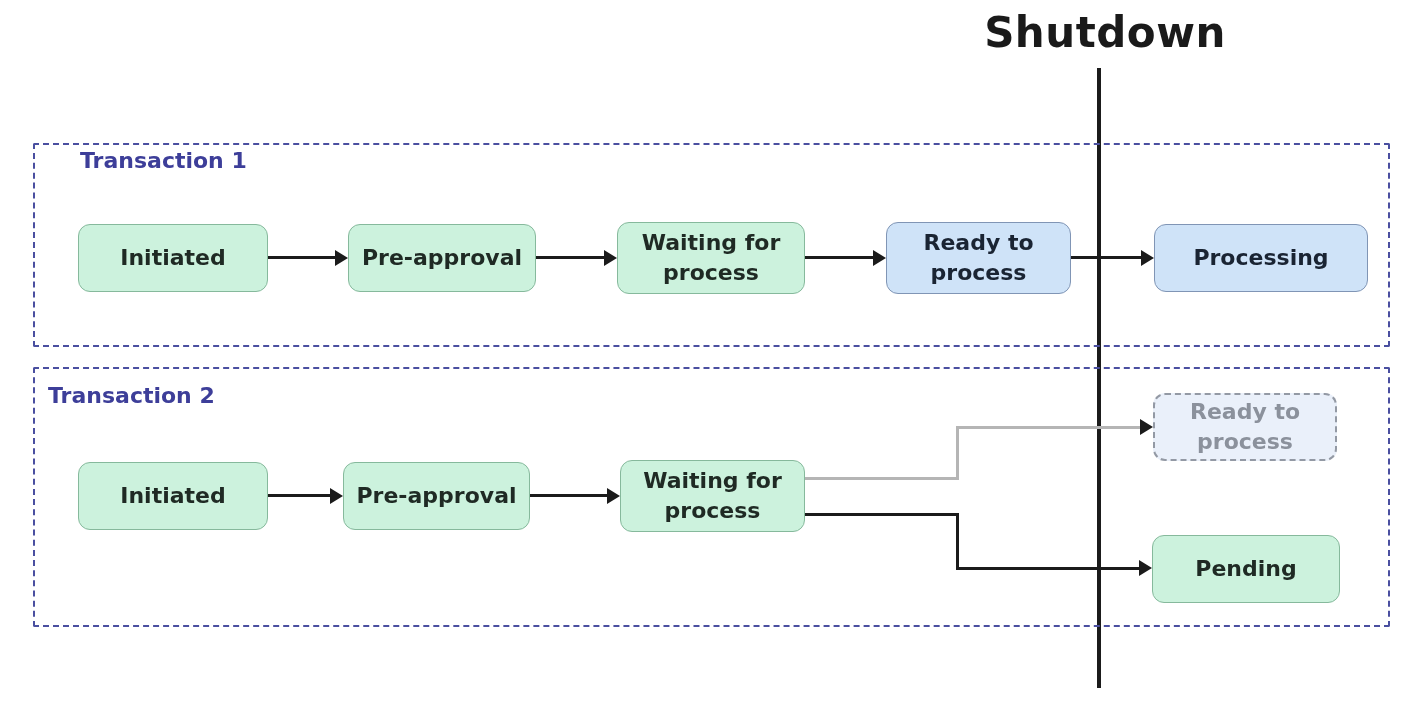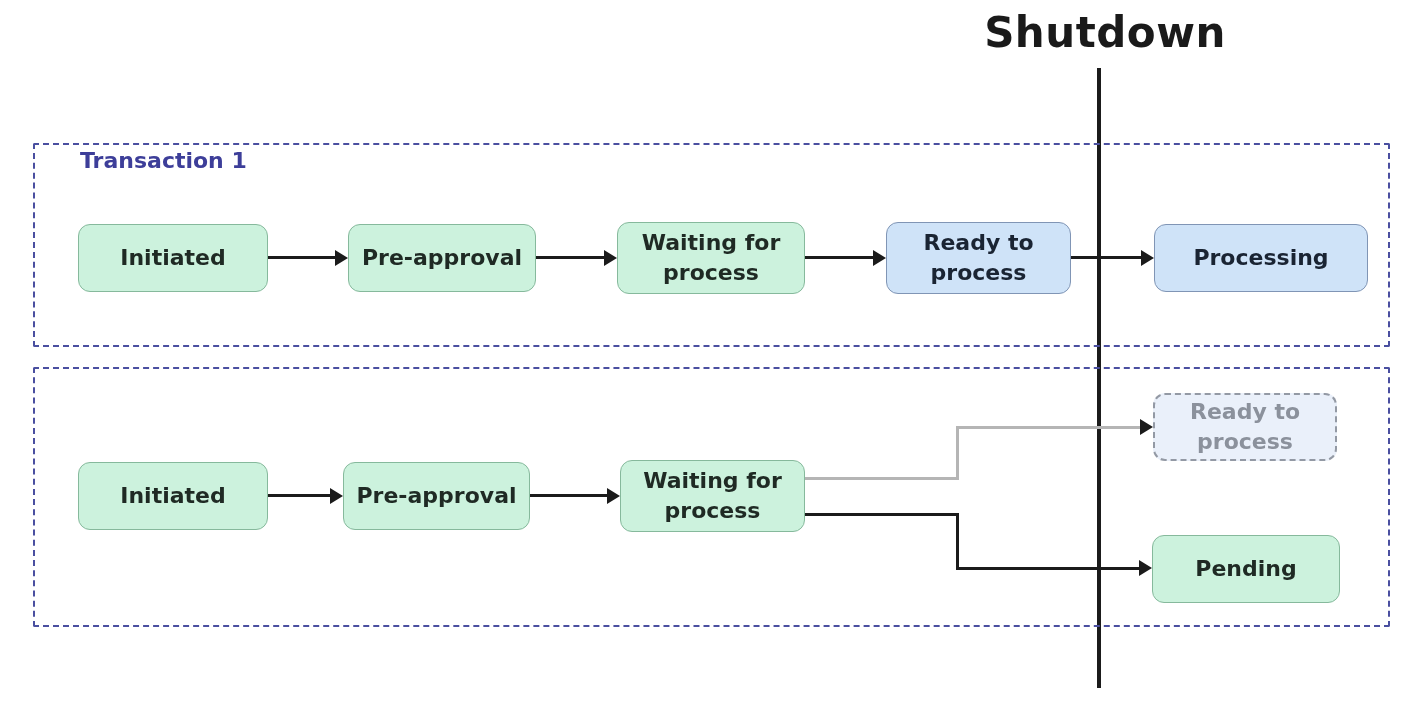--- a/index.html
+++ b/index.html
@@ -115,20 +115,21 @@
   <div class="edge" style="left:536px; top:256px; width:69px; height:3px;"></div>
   <div class="arrowhead" style="left:604px; top:250px;"></div>
 
   <div class="edge" style="left:805px; top:256px; width:69px; height:3px;"></div>
   <div class="arrowhead" style="left:873px; top:250px;"></div>
 
   <div class="edge" style="left:1071px; top:256px; width:71px; height:3px;"></div>
   <div class="arrowhead" style="left:1141px; top:250px;"></div>
 
   <div class="group" style="left:33px; top:367px; width:1353px; height:256px;"></div>
+  <div class="group-label" style="left:48px; top:383px;">Transaction 2</div>
 
   <div class="node green" style="left:78px;  top:462px; width:190px; height:68px;">Initiated</div>
   <div class="node green" style="left:343px; top:462px; width:187px; height:68px;">Pre-approval</div>
   <div class="node green" style="left:620px; top:460px; width:185px; height:72px;">Waiting for
 process</div>
   <div class="node faded" style="left:1153px; top:393px; width:184px; height:68px;">Ready to
 process</div>
   <div class="node green" style="left:1152px; top:535px; width:188px; height:68px;">Pending</div>
 
   <div class="edge" style="left:268px; top:494px; width:63px; height:3px;"></div>

